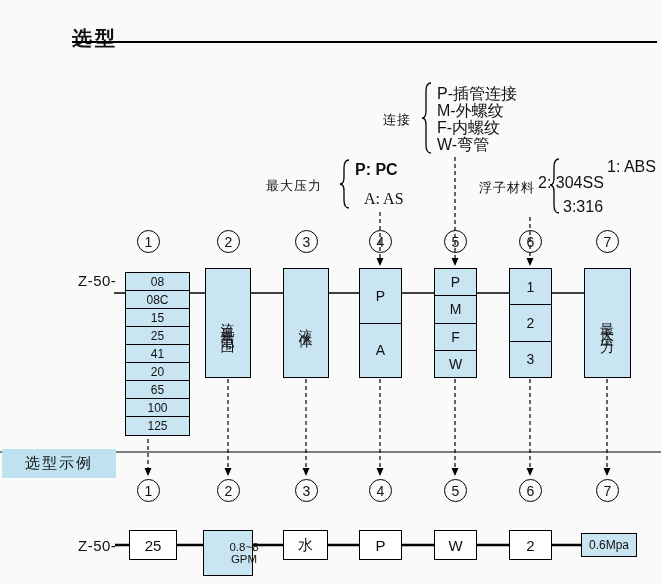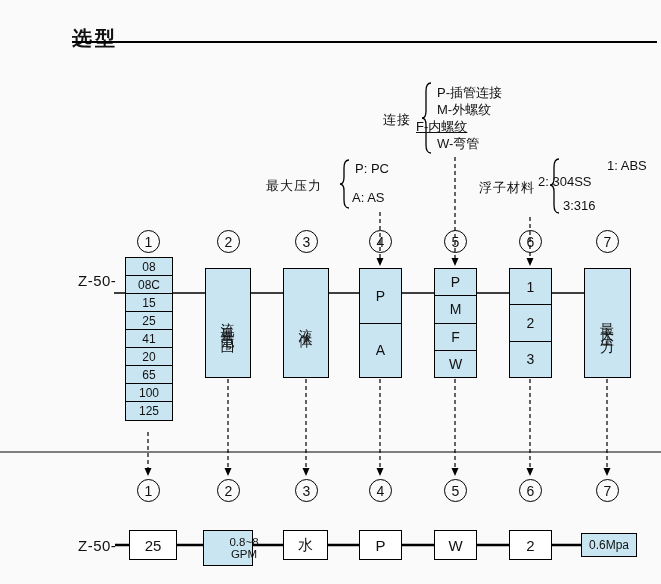--- a/index.html
+++ b/index.html
@@ -4,21 +4,21 @@
 <style>
   * { margin:0; padding:0; box-sizing:border-box; }
   html,body { background:#fff; }
   body { font-family:"Liberation Sans","DejaVu Sans",sans-serif; color:#111; }
   .canvas { position:relative; width:661px; height:584px; background:var(--background,#fafafa); overflow:hidden; }
   svg.lines { position:absolute; left:0; top:0; z-index:0; }
   .abs { position:absolute; z-index:1; white-space:nowrap; }
   .title { font-size:20px; font-weight:bold; letter-spacing:3px; }
   .rule { background:#000; }
   .ann-label { font-size:13px; letter-spacing:1px; }
-  .ann-item { font-size:13px; }
+  .ann-item { font-size:16px; }
   .circle { width:23px; height:23px; border:1.3px solid #000; border-radius:50%;
             display:flex; align-items:center; justify-content:center; font-size:14px;
             background:transparent; }
   .prefix { font-size:15px; letter-spacing:0.5px; }
   .cellstack { border:1.2px solid #000; background:var(--box-fill,#c9e5f2); }
   .cellstack .cell { height:18px; border-bottom:1px solid #000; display:flex;
                      align-items:center; justify-content:center; font-size:12px; }
   .cellstack .cell:last-child { border-bottom:none; }
   .vbox { border:1.2px solid #000; background:var(--box-fill,#c9e5f2);
           display:flex; align-items:center; justify-content:center; }
@@ -79,43 +79,43 @@
       <polygon points="603.5,468 610.5,468 607,476"></polygon>
     </g>
   </svg>
 
   <div class="abs title" style="left:72px; top:1px;margin-top:24px;">选型</div>
   <div class="abs rule" style="left:72px; top:41px; width:585px; height:2px;"></div>
 
   <div class="abs ann-label" style="left:383px; top:111px;text-align:center;">连接</div>
   <div class="abs ann-item" style="left:437px; top:84px;">P-插管连接</div>
   <div class="abs ann-item" style="left:437px; top:101px;">M-外螺纹</div>
-  <div class="abs ann-item" style="left:416px; top:118px;text-decoration:underline;">F-内螺纹</div>
+  <div class="abs ann-item" style="left:437px; top:118px;">F-内螺纹</div>
   <div class="abs ann-item" style="left:437px; top:135px;">W-弯管</div>
 
   <div class="abs ann-label" style="left:266px; top:177px;">最大压力</div>
-  <div class="abs ann-item" style="left:355px; top:161px;">P: PC</div>
-  <div class="abs ann-item" style="left:352px; top:190px;">A: AS</div>
+  <div class="abs ann-item" style="left:355px; top:161px;font-weight:bold;">P: PC</div>
+  <div class="abs ann-item" style="left:364px; top:190px;font-family:Liberation Serif, serif;">A: AS</div>
 
   <div class="abs ann-label" style="left:479px; top:179px;">浮子材料</div>
   <div class="abs ann-item" style="left:563px; top:158px;margin-left:44px;">1: ABS</div>
   <div class="abs ann-item" style="left:538px; top:174px;">2: 304SS</div>
   <div class="abs ann-item" style="left:563px; top:198px;">3:316</div>
 
   <div class="abs circle" style="left:137px; top:230px;">1</div>
   <div class="abs circle" style="left:217px; top:230px;">2</div>
   <div class="abs circle" style="left:295px; top:230px;">3</div>
   <div class="abs circle" style="left:369px; top:230px;">4</div>
   <div class="abs circle" style="left:444px; top:230px;">5</div>
   <div class="abs circle" style="left:519px; top:230px;">6</div>
   <div class="abs circle" style="left:596px; top:230px;">7</div>
 
   <div class="abs prefix" style="left:78px; top:272px;">Z-50-</div>
 
-  <div class="abs cellstack" style="left:125px; top:257px; width:48px;">
+  <div class="abs cellstack" style="left:125px; top:272px; width:65px;">
     <div class="cell">08</div>
     <div class="cell">08C</div>
     <div class="cell">15</div>
     <div class="cell">25</div>
     <div class="cell">41</div>
     <div class="cell">20</div>
     <div class="cell">65</div>
     <div class="cell">100</div>
     <div class="cell">125</div>
   </div>
@@ -143,35 +143,36 @@
   <div class="abs optstack" style="left:509px; top:268px; width:43px; height:110px;">
     <div class="opt">1</div>
     <div class="opt">2</div>
     <div class="opt">3</div>
   </div>
 
   <div class="abs vbox" style="left:584px; top:268px; width:47px; height:110px;">
     <span class="vtext">最大压力</span>
   </div>
 
+  <div class="abs band" style="left:2px; top:449px; width:114px; height:29px;">选型示例</div>
 
   <div class="abs circle" style="left:137px; top:479px;">1</div>
   <div class="abs circle" style="left:217px; top:479px;">2</div>
   <div class="abs circle" style="left:295px; top:479px;">3</div>
   <div class="abs circle" style="left:369px; top:479px;">4</div>
   <div class="abs circle" style="left:444px; top:479px;">5</div>
   <div class="abs circle" style="left:519px; top:479px;">6</div>
   <div class="abs circle" style="left:596px; top:479px;">7</div>
 
   <div class="abs prefix" style="left:78px; top:537px;">Z-50-</div>
 
   <div class="abs exbox" style="left:129px; top:530px; width:48px; height:30px;">
     <span>25</span>
   </div>
-  <div class="abs exbox filled" style="left:203px; top:530px; width:50px; height:36px;padding-left:32px;">
+  <div class="abs exbox filled" style="left:203px; top:530px; width:50px; height:46px;padding-left:32px;">
     <span class="small">0.8~8</span>
     <span class="small">GPM</span>
   </div>
   <div class="abs exbox" style="left:283px; top:530px; width:45px; height:30px;">
     <span>水</span>
   </div>
   <div class="abs exbox" style="left:359px; top:530px; width:43px; height:30px;">
     <span>P</span>
   </div>
   <div class="abs exbox" style="left:434px; top:530px; width:43px; height:30px;">

